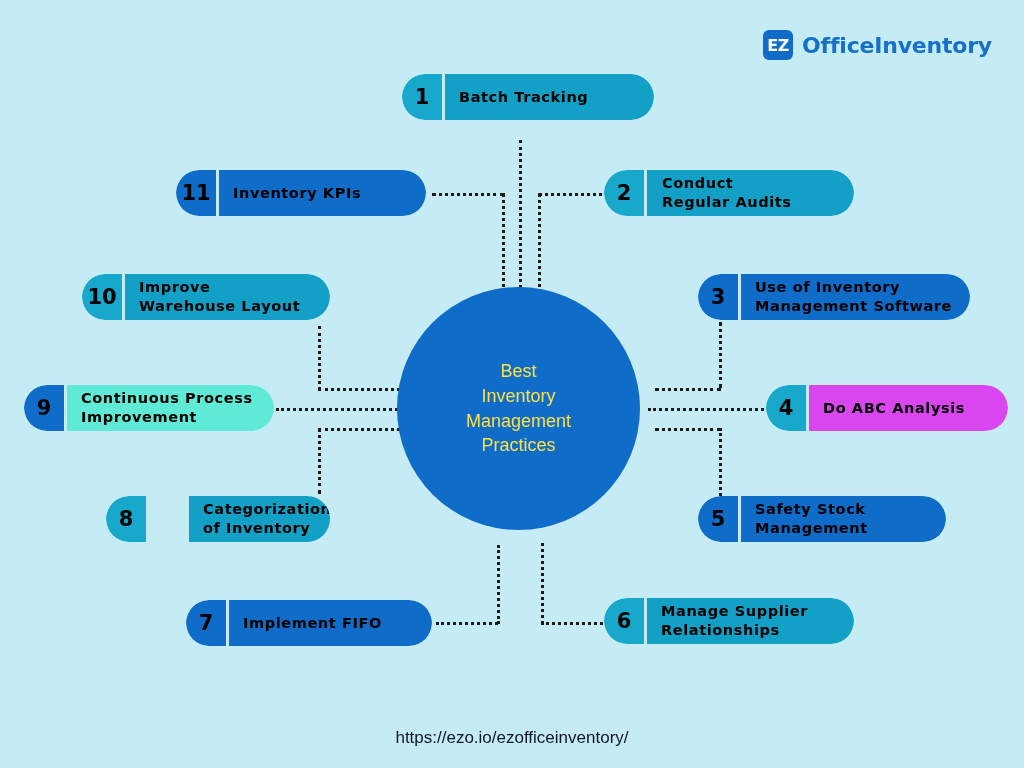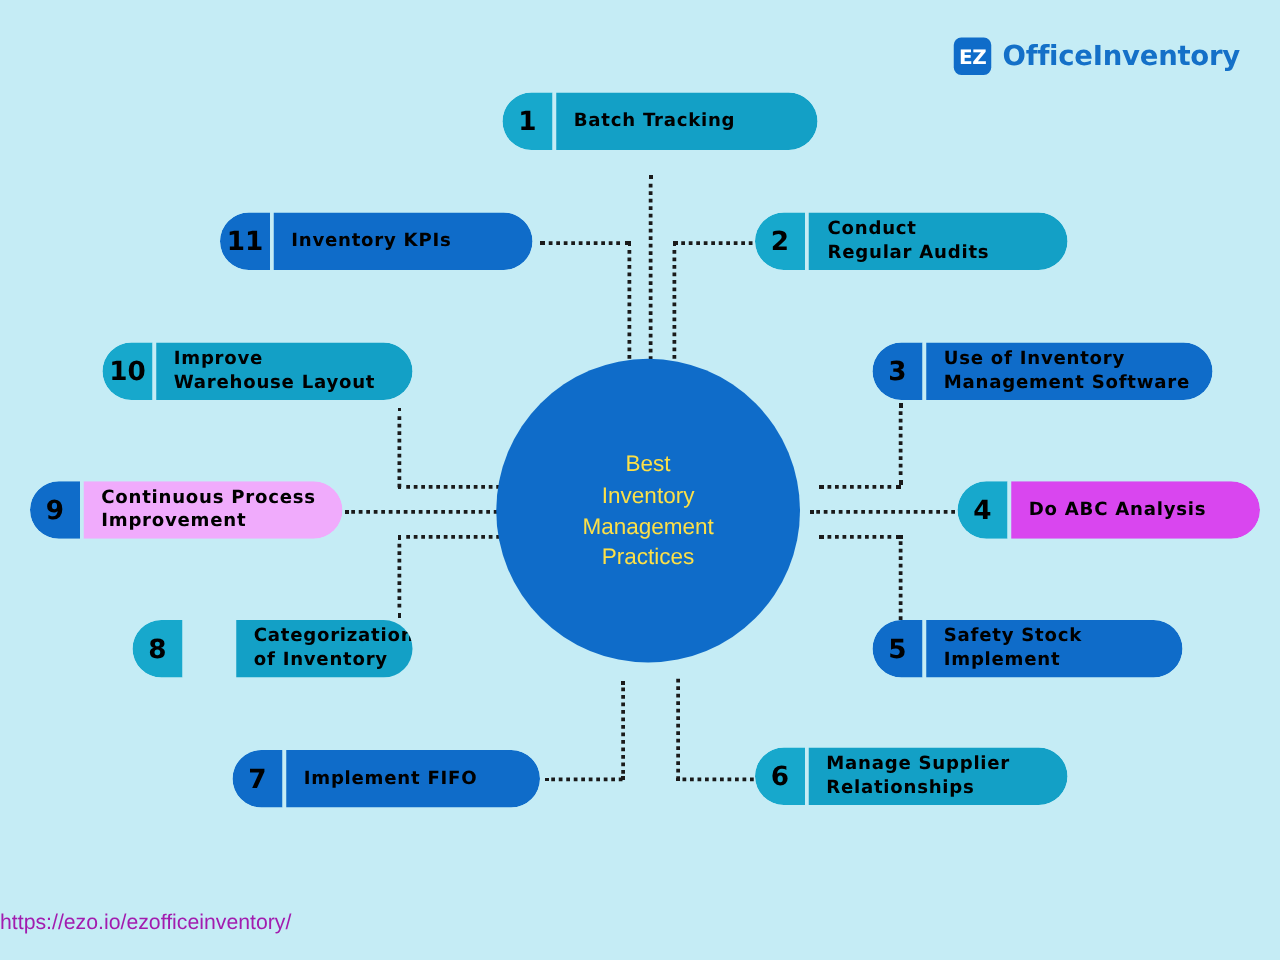--- a/index.html
+++ b/index.html
@@ -127,22 +127,23 @@
     width: 0;
     border-left: 3px dotted #1a1a1a;
   }
 
   
   .footer-url {
     position: absolute;
     left: 0;
     right: 0;
     top: 728px;
+    text-align: center;
     font-size: 17px;
-    color: #a21caf;
+    color: #0f172a;
     font-family: "Liberation Sans", sans-serif;
   }
 </style>
 </head>
 <body>
 
 <div id="canvas" style="background: rgb(197, 236, 245);">
 
   <div class="logo">
     <div class="logo-mark" style="background: rgb(15, 108, 201);">EZ</div>
@@ -215,42 +216,42 @@
   <div class="node blue" style="left:698px; top:274px; width:272px;">
     <div class="num" style="background: rgb(15, 108, 201);">3</div>
     <div class="sep"></div>
     <div class="label" style="background: rgb(15, 108, 201);">Use of Inventory
 Management Software</div>
   </div>
 
   <div class="node blue" style="left:24px; top:385px; width:250px;">
     <div class="num" style="background: rgb(15, 108, 201);">9</div>
     <div class="sep"></div>
-    <div class="label" style="background: #f0abfc;">Continuous Process
+    <div class="label" style="background: #5eead4;">Continuous Process
 Improvement</div>
   </div>
 
   <div class="node cyan" style="left:766px; top:385px; width:242px;">
     <div class="num" style="background: rgb(23, 168, 204);">4</div>
     <div class="sep"></div>
     <div class="label" style="background: #d946ef;">Do ABC Analysis</div>
   </div>
 
   <div class="node cyan" style="left:106px; top:496px; width:224px;">
     <div class="num" style="background: rgb(23, 168, 204);">8</div>
     <div class="sep"></div>
     <div class="label" style="background: rgb(19, 160, 198); margin-left: 40px;">Categorization
 of Inventory</div>
   </div>
 
   <div class="node blue" style="left:698px; top:496px; width:248px;">
     <div class="num" style="background: rgb(15, 108, 201);">5</div>
     <div class="sep"></div>
     <div class="label" style="background: rgb(15, 108, 201);">Safety Stock
-Implement</div>
+Management</div>
   </div>
 
   <div class="node blue" style="left:186px; top:600px; width:246px;">
     <div class="num" style="background: rgb(15, 108, 201);">7</div>
     <div class="sep"></div>
     <div class="label" style="background: rgb(15, 108, 201);">Implement FIFO</div>
   </div>
 
   <div class="node cyan" style="left:604px; top:598px; width:250px;">
     <div class="num" style="background: rgb(23, 168, 204);">6</div>

